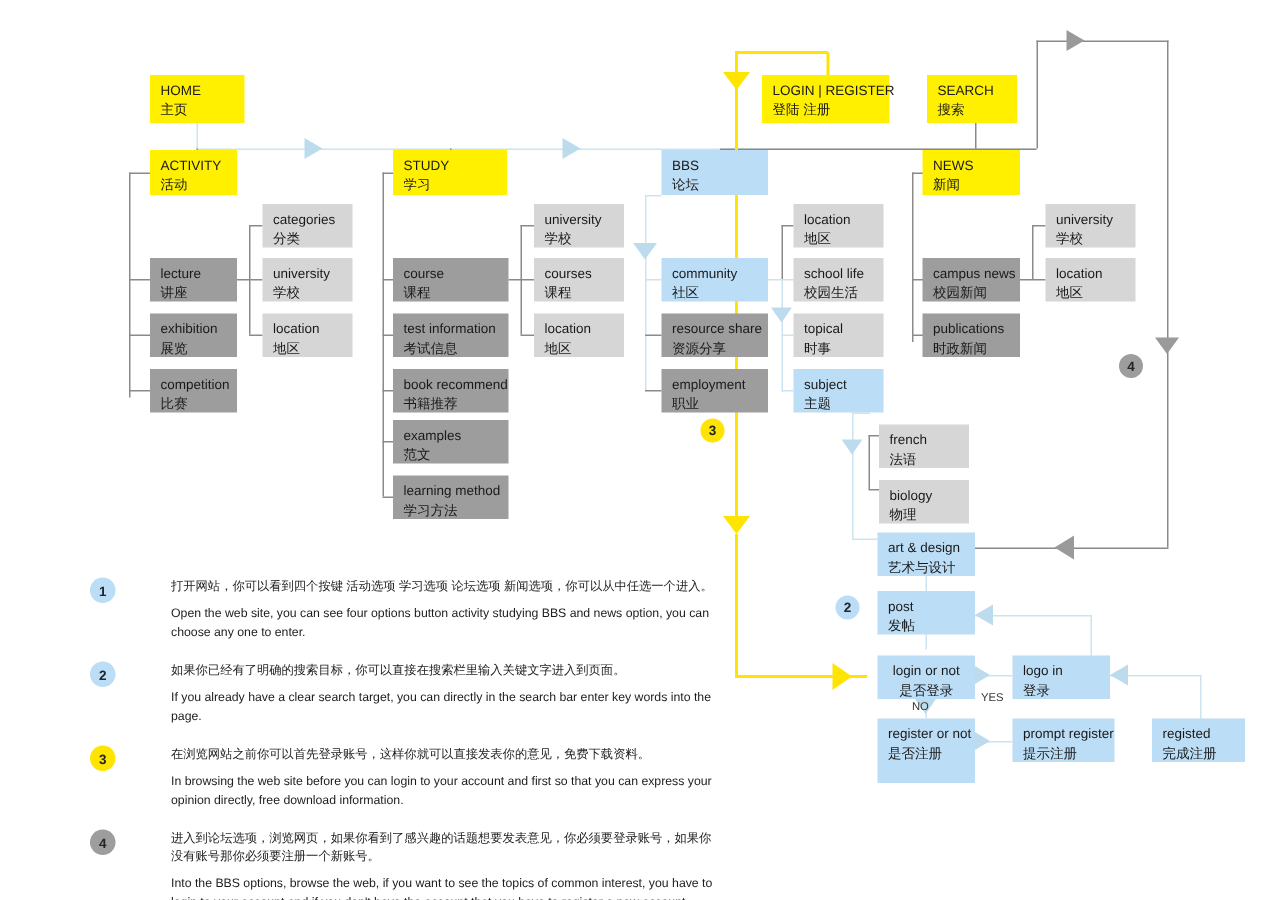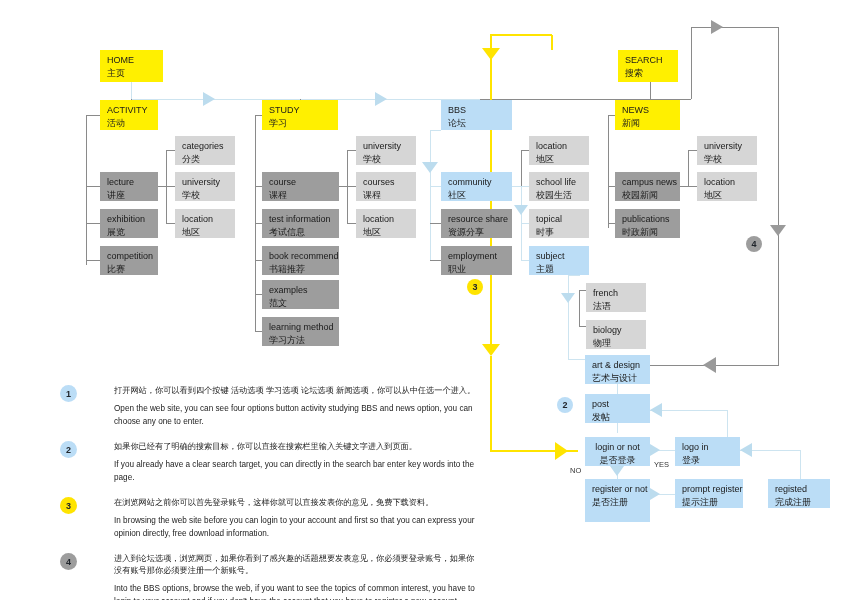--- a/index.html
+++ b/index.html
@@ -189,20 +189,24 @@
   <div class="arrow ar-right-blue-s" style="left:650px;top:488px;"></div>
 
   <div class="ln v c-blue" style="left:800px;top:450px;height:30px;"></div>
   <div class="ln h c-blue" style="left:740px;top:450px;width:61px;"></div>
   <div class="arrow ar-left-blue" style="left:740px;top:443px;"></div>
 
   <div class="node yellow" style="left:100px;top:50px;width:63px;height:32px;">
     <span class="en">HOME</span>
     <span class="cn">主页</span>
   </div>
+  <div class="node yellow" style="left:508px;top:50px;width:85px;height:32px;">
+    <span class="en">LOGIN | REGISTER</span>
+    <span class="cn">登陆      注册</span>
+  </div>
   <div class="node yellow" style="left:618px;top:50px;width:60px;height:32px;">
     <span class="en">SEARCH</span>
     <span class="cn">搜索</span>
   </div>
 
   <div class="node yellow" style="left:100px;top:100px;width:58px;height:30px;">
     <span class="en">ACTIVITY</span>
     <span class="cn">活动</span>
   </div>
   <div class="node yellow" style="left:262px;top:100px;width:76px;height:30px;">
@@ -354,21 +358,21 @@
   <div class="node blue" style="left:675px;top:479px;width:68px;height:29px;">
     <span class="en">prompt register</span>
     <span class="cn">提示注册</span>
   </div>
   <div class="node blue" style="left:768px;top:479px;width:62px;height:29px;">
     <span class="en">registed</span>
     <span class="cn">完成注册</span>
   </div>
 
   <div class="small-lbl" style="left:654px;top:460px;">YES</div>
-  <div class="small-lbl" style="left:570px;top:466px;">NO</div>
+  <div class="small-lbl" style="left:608px;top:466px;">NO</div>
 
   <div class="badge b-yellow" style="left:467px;top:279px;">3</div>
   <div class="badge b-grey" style="left:746px;top:236px;">4</div>
   <div class="badge b-blue" style="left:557px;top:397px;">2</div>
 
   <div id="legend">
 
     <div class="leg-row">
       <div class="leg-badge b-blue">1</div>
       <div class="leg-text">

